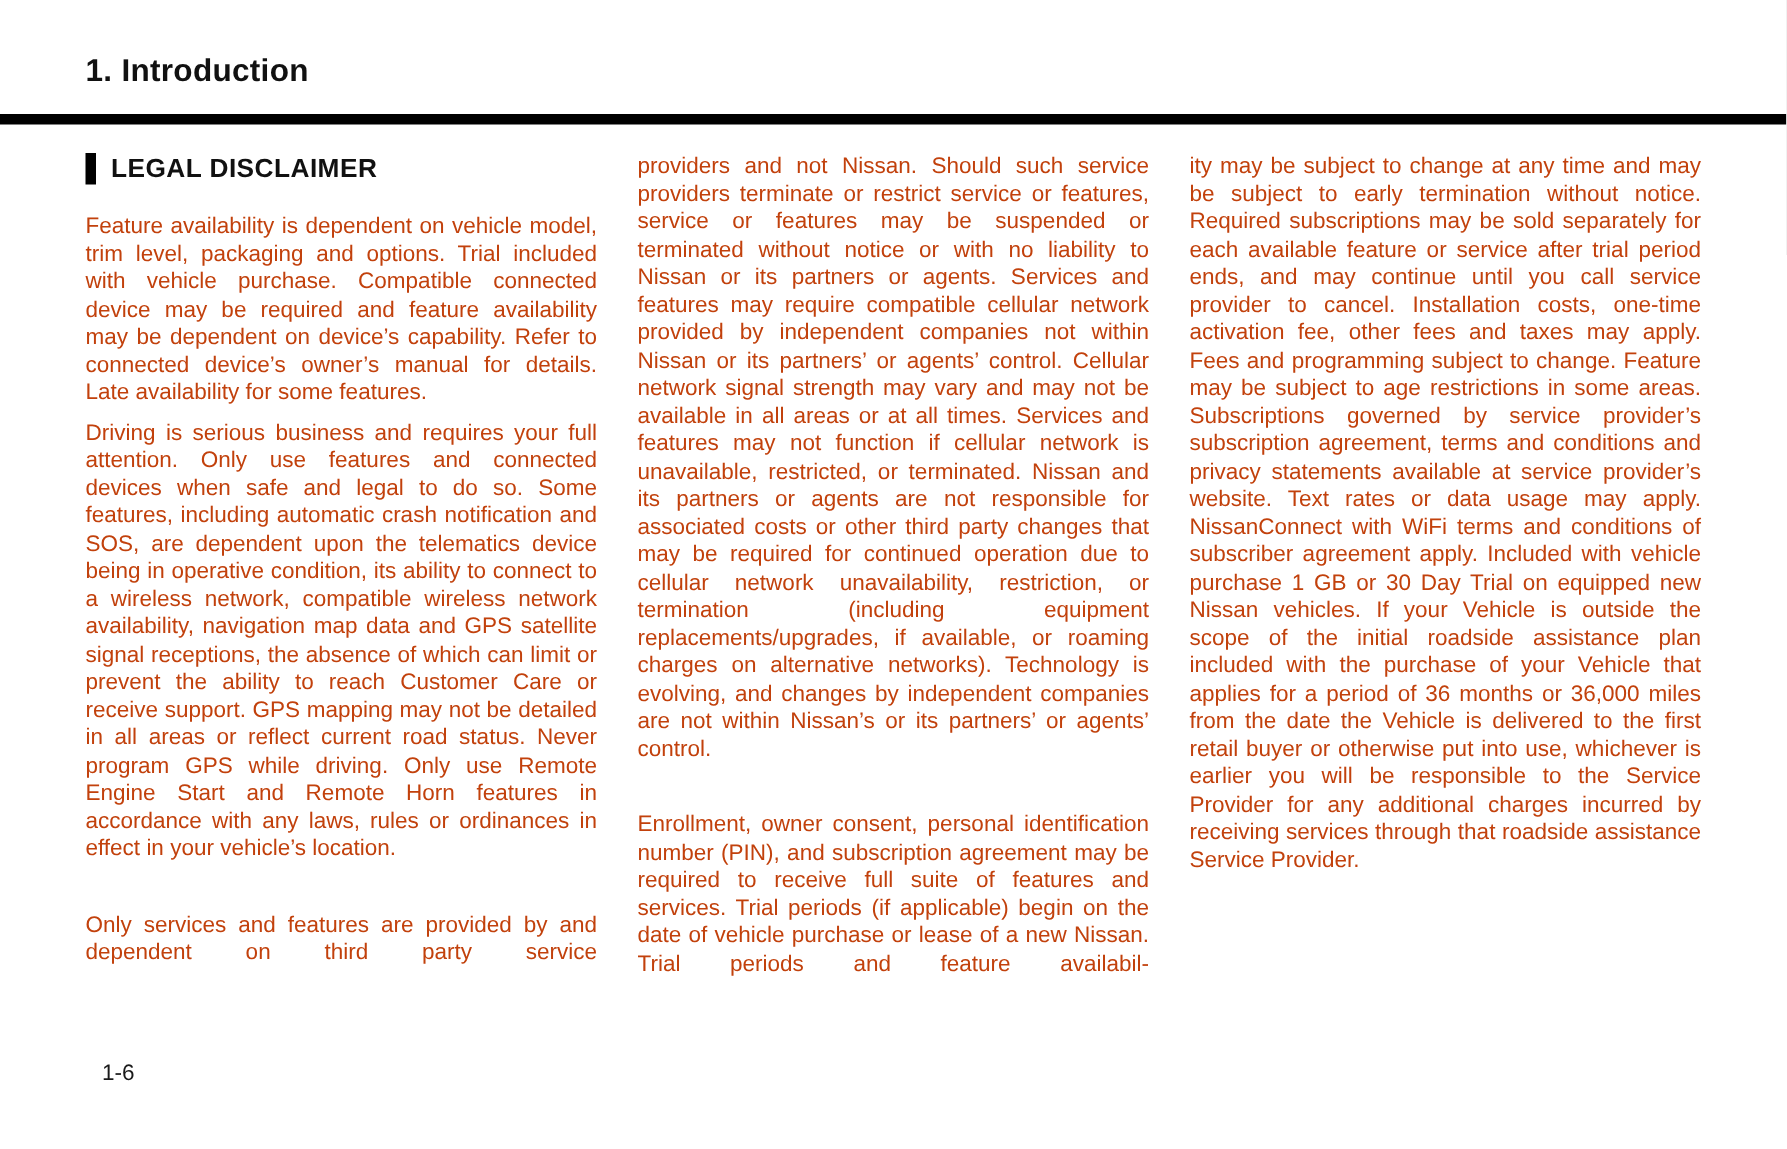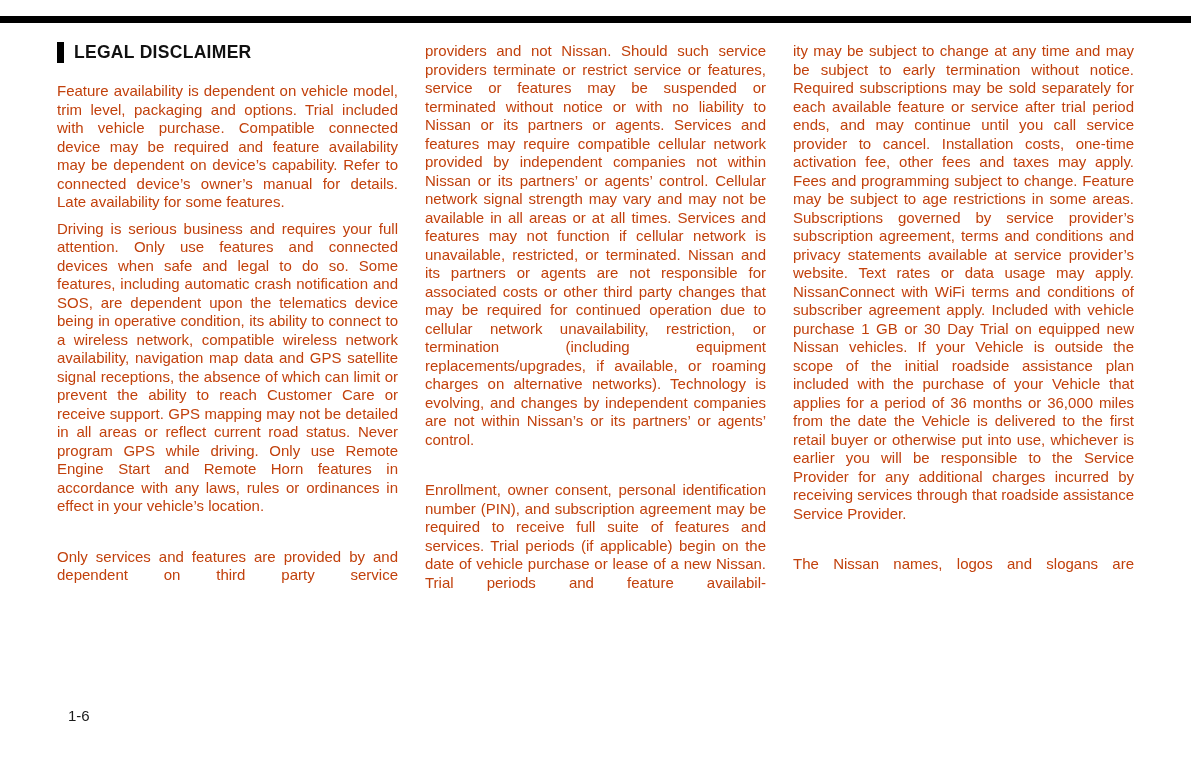--- a/index.html
+++ b/index.html
@@ -80,20 +80,23 @@
     bottom: 42px;
     font-size: 15px;
     color: #1a1a1a;
   }
 </style>
 </head>
 <body>
 
 <div class="page">
 
+  <header class="chapter-header">
+    <h1 class="chapter-title">1. Introduction</h1>
+  </header>
 
   <div class="chapter-rule"></div>
 
   <main class="content-columns">
 
     <div class="col">
       <h2 class="section-heading">
         <span class="heading-bar"></span>
         <span>LEGAL DISCLAIMER</span>
       </h2>
@@ -102,21 +105,20 @@
       <p class="body-par fill-last">Only services and features are provided by and dependent on third party service</p>
     </div>
 
     <div class="col">
       <p class="body-par">providers and not Nissan. Should such service providers terminate or restrict service or features, service or features may be suspended or terminated without notice or with no liability to Nissan or its partners or agents. Services and features may require compatible cellular network provided by independent companies not within Nissan or its partners’ or agents’ control. Cellular network signal strength may vary and may not be available in all areas or at all times. Services and features may not function if cellular network is unavailable, restricted, or terminated. Nissan and its partners or agents are not responsible for associated costs or other third party changes that may be required for continued operation due to cellular network unavailability, restriction, or termination (including equipment replacements/upgrades, if available, or roaming charges on alternative networks). Technology is evolving, and changes by independent companies are not within Nissan’s or its partners’ or agents’ control.</p>
       <p class="body-par fill-last">Enrollment, owner consent, personal identification number (PIN), and subscription agreement may be required to receive full suite of features and services. Trial periods (if applicable) begin on the date of vehicle purchase or lease of a new Nissan. Trial periods and feature availabil-</p>
     </div>
 
     <div class="col">
       <p class="body-par">ity may be subject to change at any time and may be subject to early termination without notice. Required subscriptions may be sold separately for each available feature or service after trial period ends, and may continue until you call service provider to cancel. Installation costs, one-time activation fee, other fees and taxes may apply. Fees and programming subject to change. Feature may be subject to age restrictions in some areas. Subscriptions governed by service provider’s subscription agreement, terms and conditions and privacy statements available at service provider’s website. Text rates or data usage may apply. NissanConnect with WiFi terms and conditions of subscriber agreement apply. Included with vehicle purchase 1 GB or 30 Day Trial on equipped new Nissan vehicles. If your Vehicle is outside the scope of the initial roadside assistance plan included with the purchase of your Vehicle that applies for a period of 36 months or 36,000 miles from the date the Vehicle is delivered to the first retail buyer or otherwise put into use, whichever is earlier you will be responsible to the Service Provider for any additional charges incurred by receiving services through that roadside assistance Service Provider.</p>
-      <p class="body-par fill-last">The Nissan names, logos and slogans are</p>
     </div>
 
   </main>
 
   <footer class="page-footer">
     <span>1-6</span>
   </footer>
 
 </div>
 

